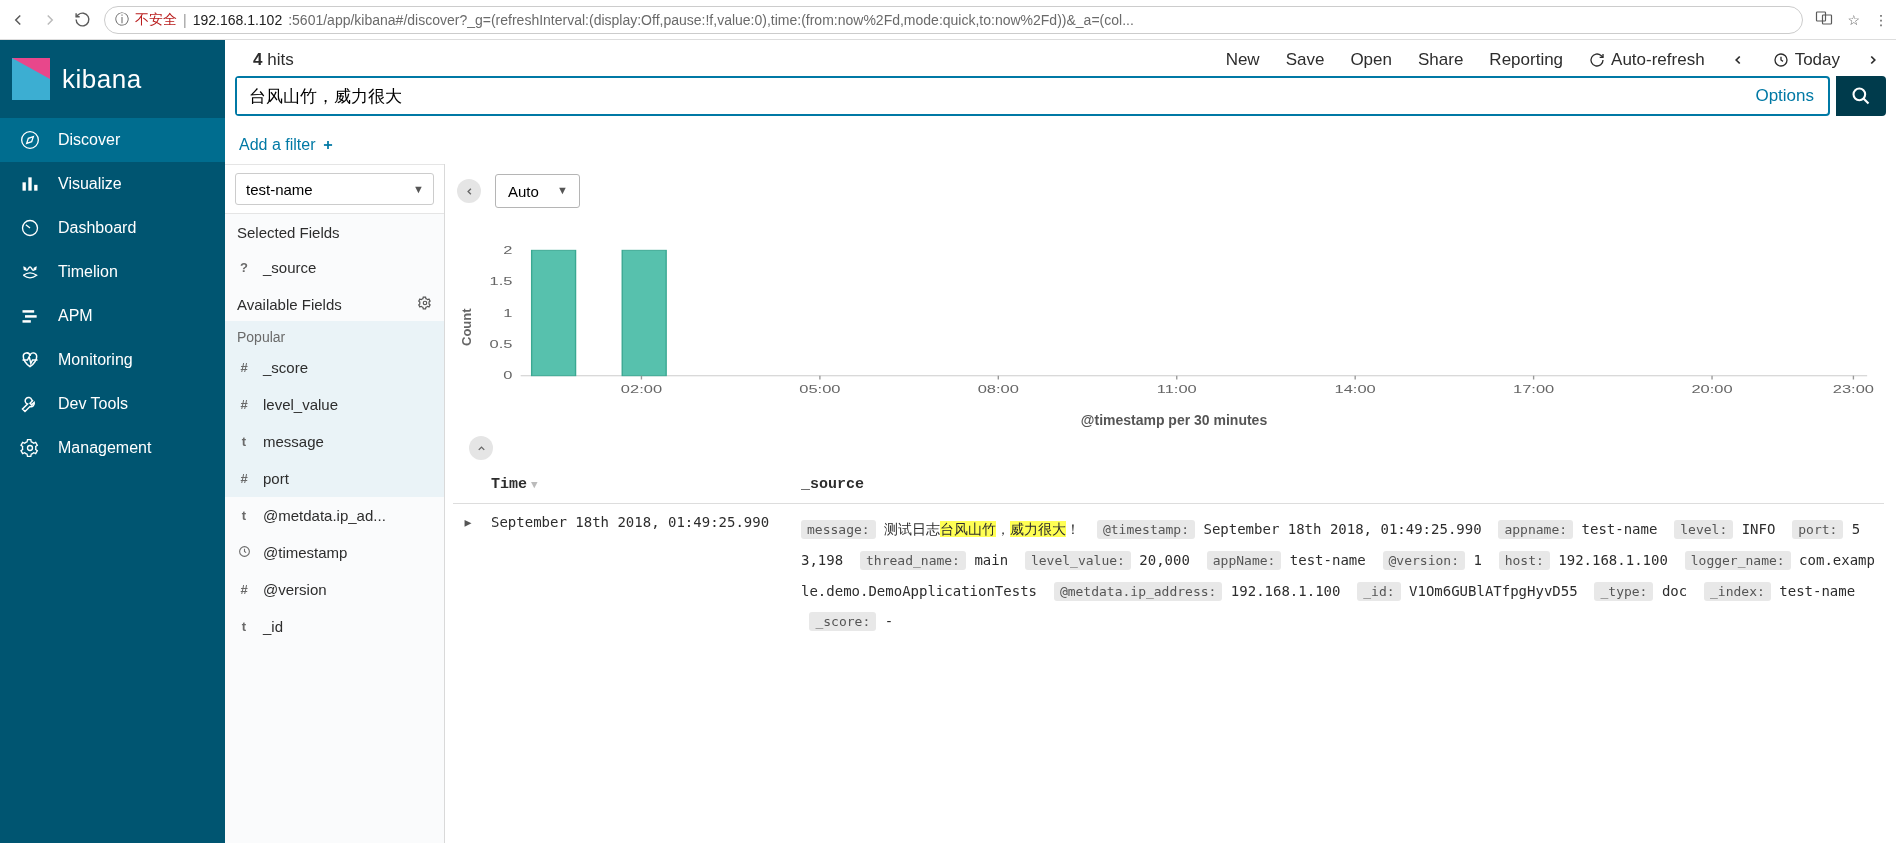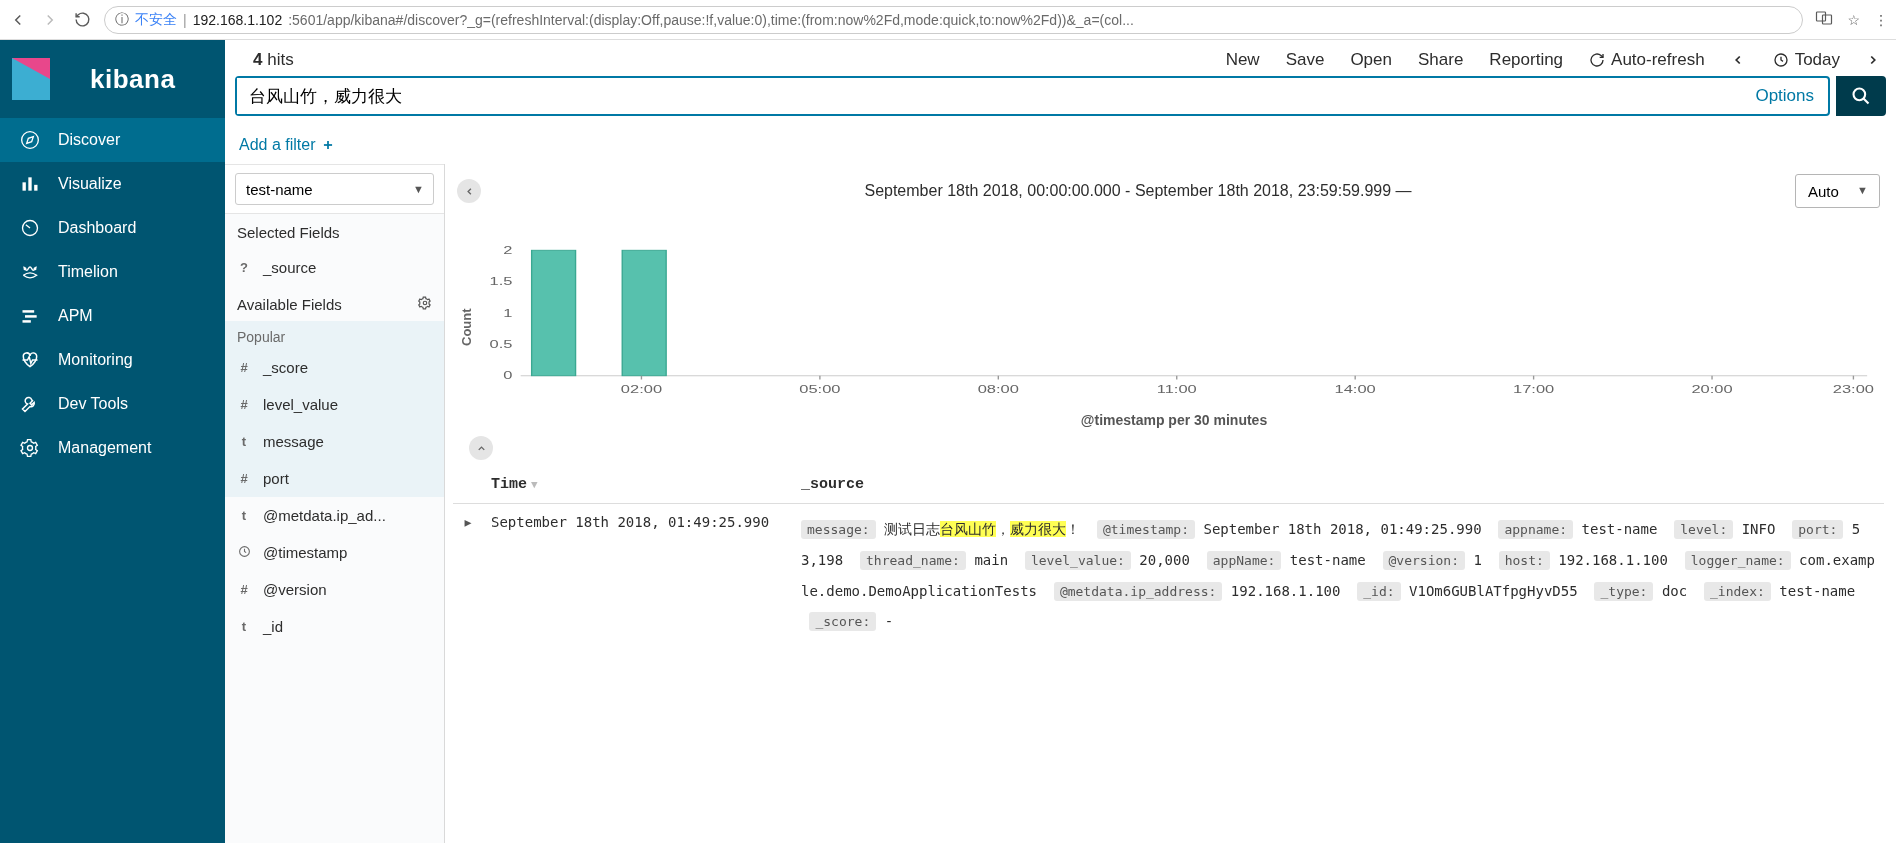--- a/index.html
+++ b/index.html
@@ -4,33 +4,33 @@
 <style>
 * { box-sizing: border-box; margin: 0; padding: 0; }
 body { font-family: -apple-system, BlinkMacSystemFont, "Segoe UI", Helvetica, Arial, sans-serif; font-size: 14px; color: #2d2d2d; overflow: hidden; }
 
 
 .browser-bar { height: 40px; background: #fff; border-bottom: 1px solid #ddd; display: flex; align-items: center; padding: 0 8px; gap: 12px; }
 .browser-bar .nav-btn { width: 20px; height: 20px; display: flex; align-items: center; justify-content: center; color: #5a5a5a; cursor: pointer; }
 .browser-bar .nav-btn.disabled { color: #bbb; }
 .url-bar { flex: 1; display: flex; align-items: center; height: 28px; border: 1px solid #ccc; border-radius: 14px; padding: 0 10px; font-size: 14px; color: #333; gap: 6px; }
 .url-bar .info-icon { color: #5a5a5a; font-size: 14px; }
-.url-bar .insecure { color: #3b82f6; }
+.url-bar .insecure { color: #b91c1c; }
 .url-bar .host { color: #202020; }
 .url-bar .path { color: #6a6a6a; overflow: hidden; white-space: nowrap; text-overflow: ellipsis; flex: 1; }
 .browser-right { display: flex; align-items: center; gap: 14px; color: #5a5a5a; }
 
 
 .app { display: flex; height: calc(843px - 40px); }
 .sidebar { width: 225px; background: #005571; color: #fff; display: flex; flex-direction: column; flex-shrink: 0; }
 .logo-row { display: flex; align-items: center; padding: 18px 20px 18px 12px; gap: 12px; }
 .logo-mark { width: 38px; height: 42px; position: relative; }
 .logo-mark::before { content: ""; position: absolute; left: 0; top: 0; border-left: 38px solid #e8478b; border-bottom: 21px solid transparent; height: 21px; width: 0; }
 .logo-mark::after { content: ""; position: absolute; left: 0; bottom: 0; border-left: 38px solid #3caed2; border-top: 21px solid transparent; height: 21px; width: 0; }
-.logo-text { font-size: 26px; font-weight: 700; letter-spacing: 0.5px; margin-left: 28px; }
+.logo-text { font-size: 26px; font-weight: 400; letter-spacing: 0.5px; }
 .nav-item { display: flex; align-items: center; gap: 18px; padding: 12px 20px; font-size: 16px; cursor: pointer; }
 .nav-item.active { background: #006d8f; }
 .nav-item .ico { width: 20px; height: 20px; display: inline-flex; align-items: center; justify-content: center; }
 
 
 .main { flex: 1; display: flex; flex-direction: column; background: #fff; min-width: 0; }
 .topbar { display: flex; align-items: center; justify-content: space-between; padding: 10px 14px 6px 28px; }
 .hits { font-size: 17px; color: #2d2d2d; }
 .hits b { font-weight: 700; }
 .top-actions { display: flex; align-items: center; gap: 26px; font-size: 17px; color: #2d2d2d; }
@@ -334,21 +334,20 @@
         </div>
       </div>
 
       <div class="results">
         <div class="time-header">
           <span class="collapse-btn">
               <svg width="11" height="11" viewBox="0 0 24 24" fill="none" stroke="currentColor" stroke-width="3">
                 <polyline points="15 18 9 12 15 6"></polyline>
               </svg>
             </span>
-          <div class="time-range">September 18th 2018, 00:00:00.000 - September 18th 2018, 23:59:59.999 —</div>
           <div class="interval-wrap">
             <select class="interval-select"><option>Auto</option></select>
             <span class="caret">▼</span>
           </div>
         </div>
 
         <div class="chart-wrap">
           <div class="ylabel">Count</div>
           <div class="chart">
             <svg class="chart-svg" viewBox="0 0 1020 200" preserveAspectRatio="none">

